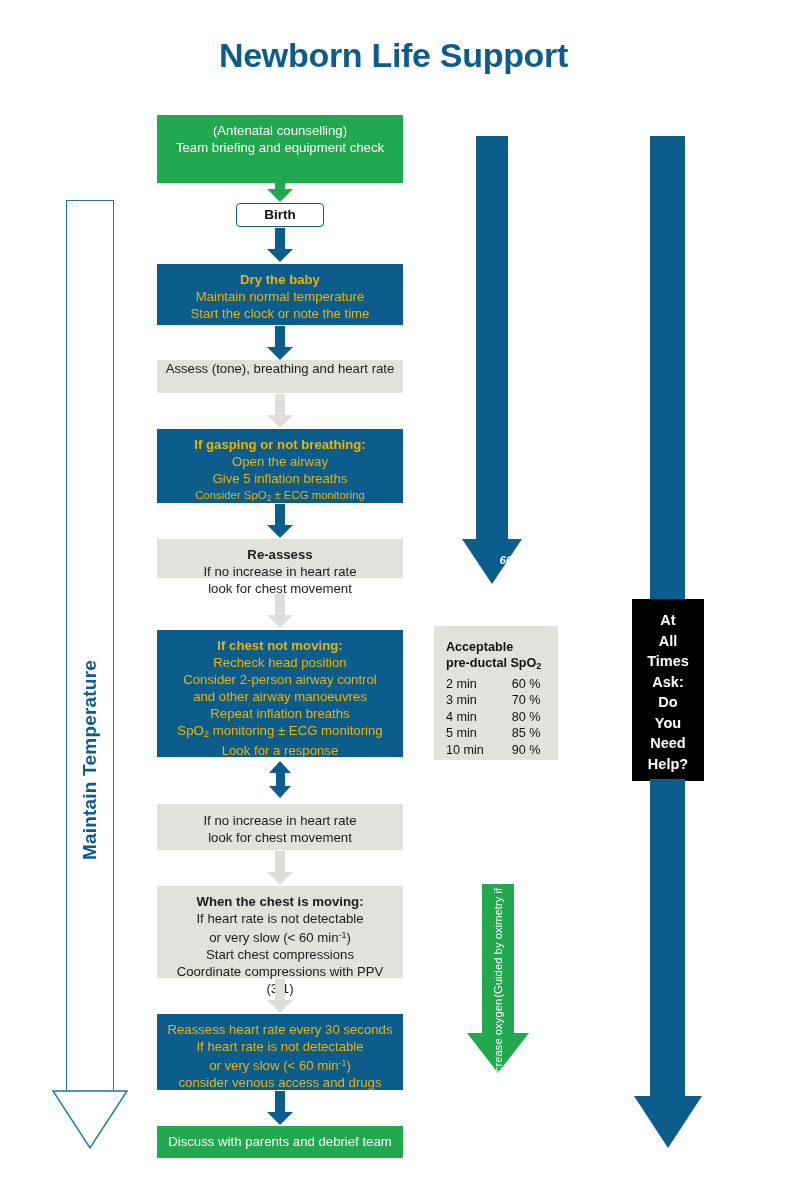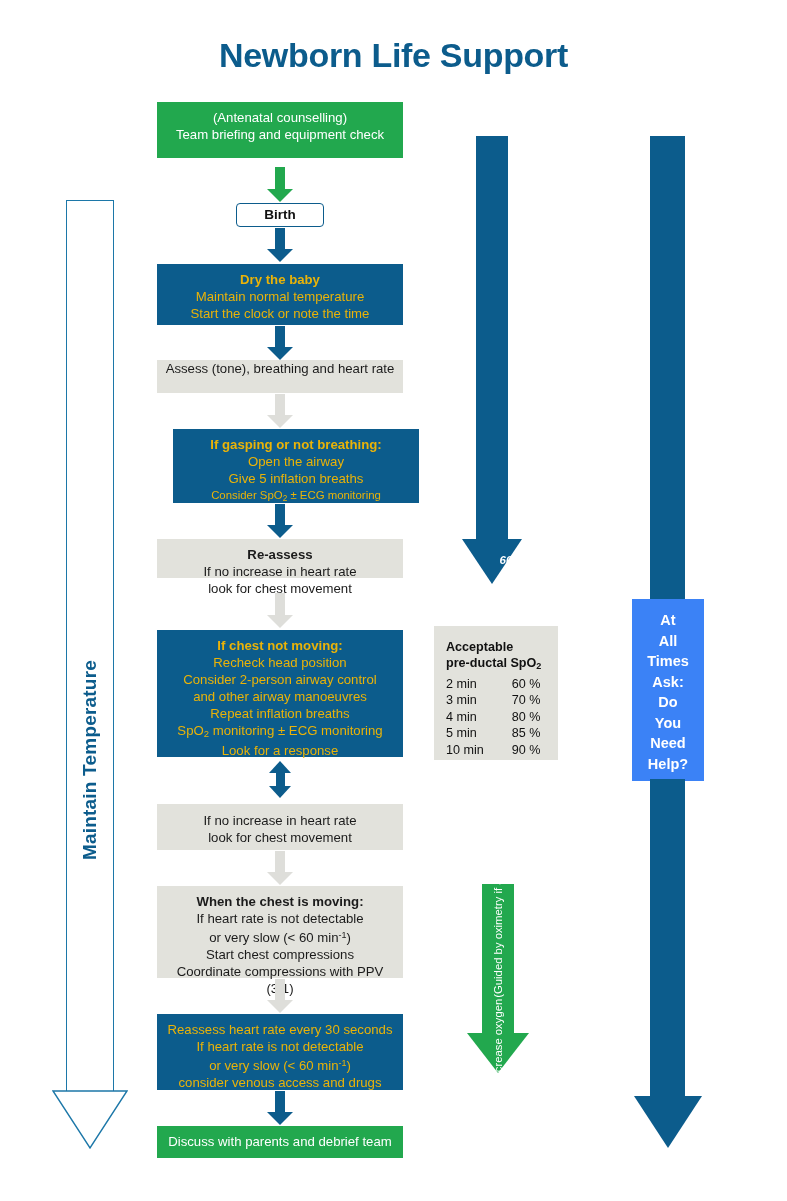--- a/index.html
+++ b/index.html
@@ -244,21 +244,21 @@
   .askarrow .shaft-top {
     position: absolute;
     left: 33px; top: 0;
     width: 35px; height: 465px;
     background: #0C5C8C;
   }
   .askarrow .wide {
     position: absolute;
     left: 15px; top: 463px;
     width: 72px; height: 182px;
-    background: #3b82f6;
+    background: #000000;
     color: #ffffff;
     font-weight: bold;
     font-size: 14.5px;
     line-height: 20.5px;
     text-align: center;
     padding-top: 11px;
     box-sizing: border-box;
   }
   .askarrow .wide span { display: block; }
   .askarrow .shaft-bot {
@@ -321,21 +321,21 @@
   <div class="title">Newborn Life Support</div>
 
   <div class="temparrow">
     <div class="body"></div>
     <svg width="76" height="62" viewBox="0 0 76 62">
       <polygon points="1,1 75,1 38,58" fill="#ffffff" stroke="#1C77A8" stroke-width="1.4"></polygon>
     </svg>
     <div class="vtext">Maintain Temperature</div>
   </div>
 
-  <div class="node green" style="top:102px;height:56px;">
+  <div class="node green" style="top:115px;height:68px;">
     <span class="ln">(Antenatal counselling)</span>
     <span class="ln">Team briefing and equipment check</span>
   </div>
 
   <div class="conn green" style="left:267px;top:167px;">
     <div class="shaft" style="height:22px;"></div>
     <div class="head"></div>
   </div>
 
   <div class="birth">Birth</div>
@@ -358,21 +358,21 @@
 
   <div class="node grey" style="top:360px;height:33px;padding-top:0;">
     <span class="ln">Assess (tone), breathing and heart rate</span>
   </div>
 
   <div class="conn grey" style="left:267px;top:394px;">
     <div class="shaft" style="height:21px;"></div>
     <div class="head"></div>
   </div>
 
-  <div class="node blue" style="top:429px;height:74px;margin-left:16px;">
+  <div class="node blue" style="top:429px;height:74px;">
     <span class="hd">If gasping or not breathing:</span>
     <span class="ln">Open the airway</span>
     <span class="ln">Give 5 inflation breaths</span>
     <span class="small"><span>Consider SpO</span><sub>2</sub><span> ± ECG monitoring</span></span>
   </div>
 
   <div class="conn blue" style="left:267px;top:504px;">
     <div class="shaft" style="height:21px;"></div>
     <div class="head"></div>
   </div>

